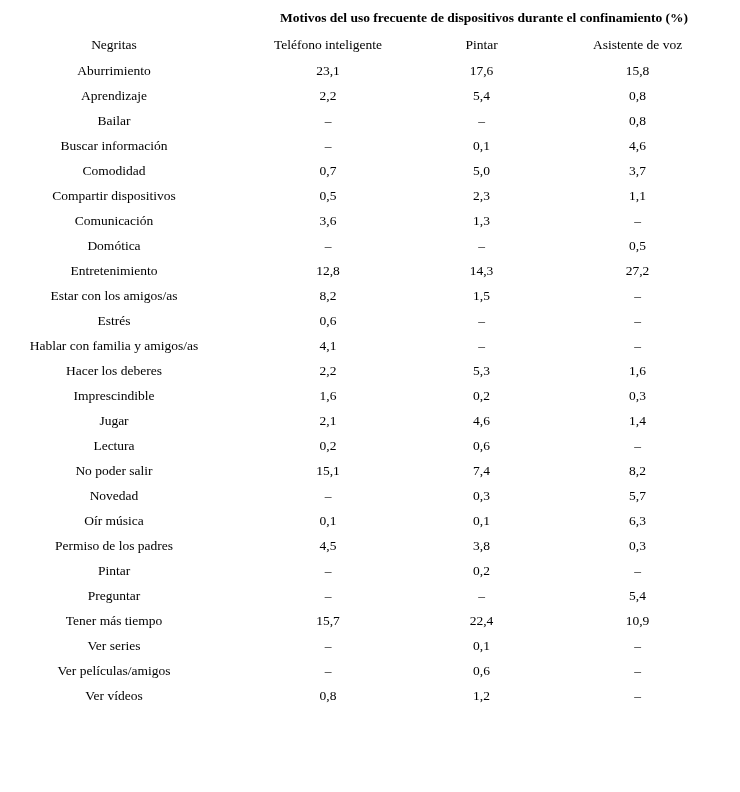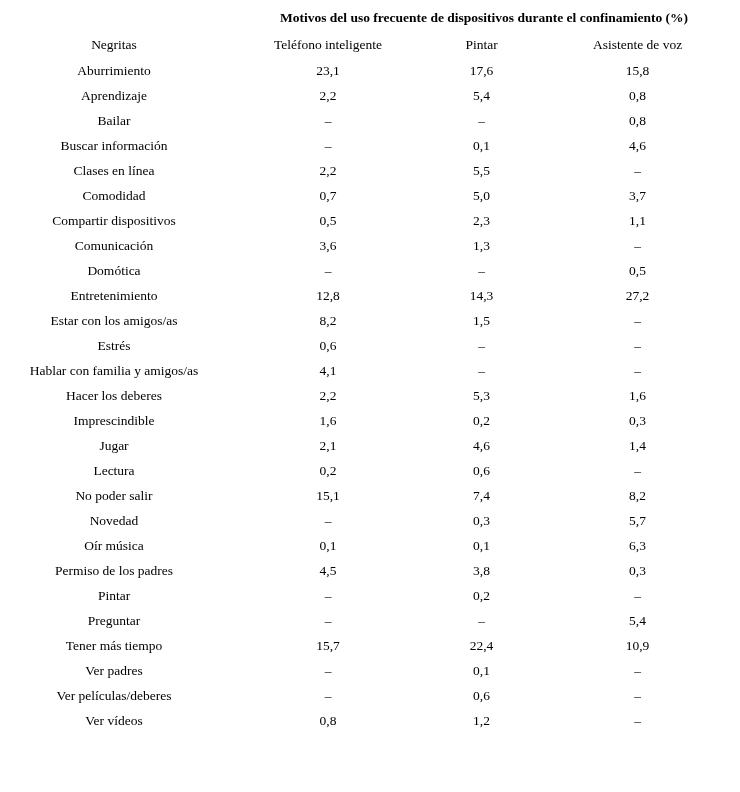--- a/index.html
+++ b/index.html
@@ -85,26 +85,20 @@
           <td>–</td>
           <td>0,8</td>
         </tr>
         <tr>
           <td>Buscar información</td>
           <td>–</td>
           <td>0,1</td>
           <td>4,6</td>
         </tr>
         <tr>
-          <td>Clases en línea</td>
-          <td>2,2</td>
-          <td>5,5</td>
-          <td>–</td>
-        </tr>
-        <tr>
           <td>Comodidad</td>
           <td>0,7</td>
           <td>5,0</td>
           <td>3,7</td>
         </tr>
         <tr>
           <td>Compartir dispositivos</td>
           <td>0,5</td>
           <td>2,3</td>
           <td>1,1</td>
@@ -205,27 +199,27 @@
           <td>–</td>
           <td>5,4</td>
         </tr>
         <tr>
           <td>Tener más tiempo</td>
           <td>15,7</td>
           <td>22,4</td>
           <td>10,9</td>
         </tr>
         <tr>
-          <td>Ver padres</td>
-          <td>–</td>
-          <td>0,1</td>
-          <td>–</td>
-        </tr>
-        <tr>
-          <td>Ver películas/deberes</td>
+          <td>Ver series</td>
+          <td>–</td>
+          <td>0,1</td>
+          <td>–</td>
+        </tr>
+        <tr>
+          <td>Ver películas/amigos</td>
           <td>–</td>
           <td>0,6</td>
           <td>–</td>
         </tr>
         <tr>
           <td>Ver vídeos</td>
           <td>0,8</td>
           <td>1,2</td>
           <td>–</td>
         </tr>

